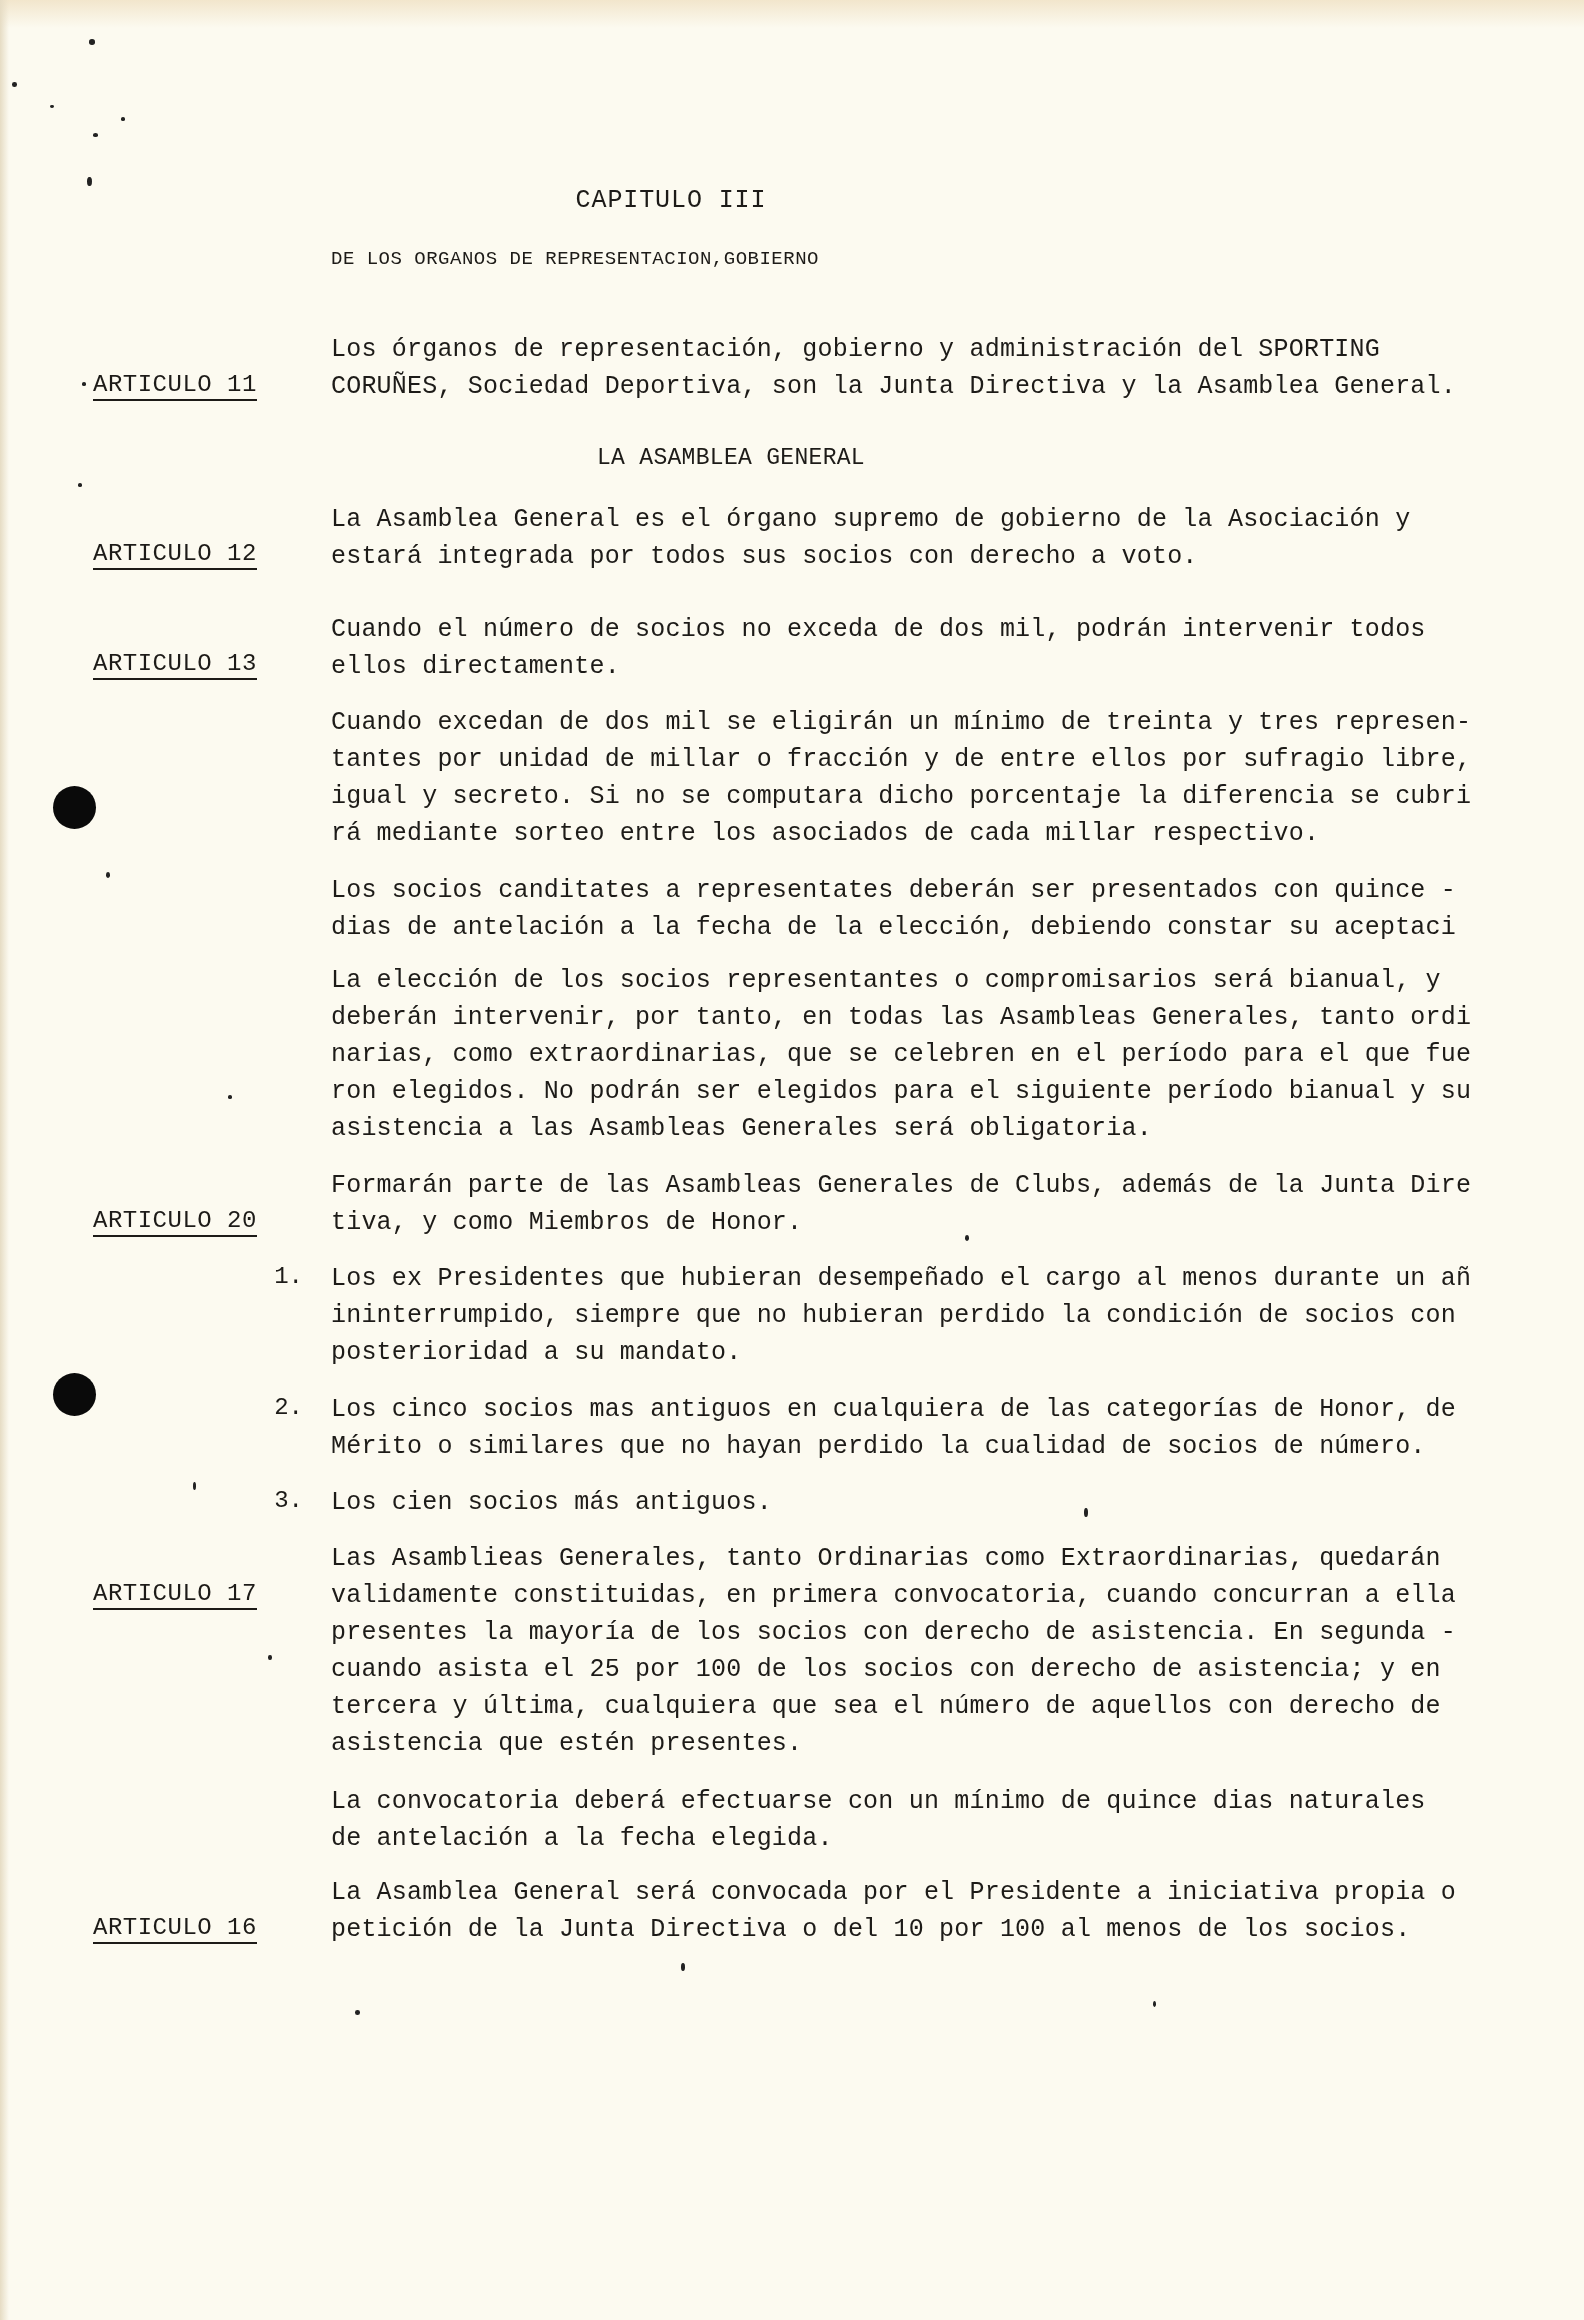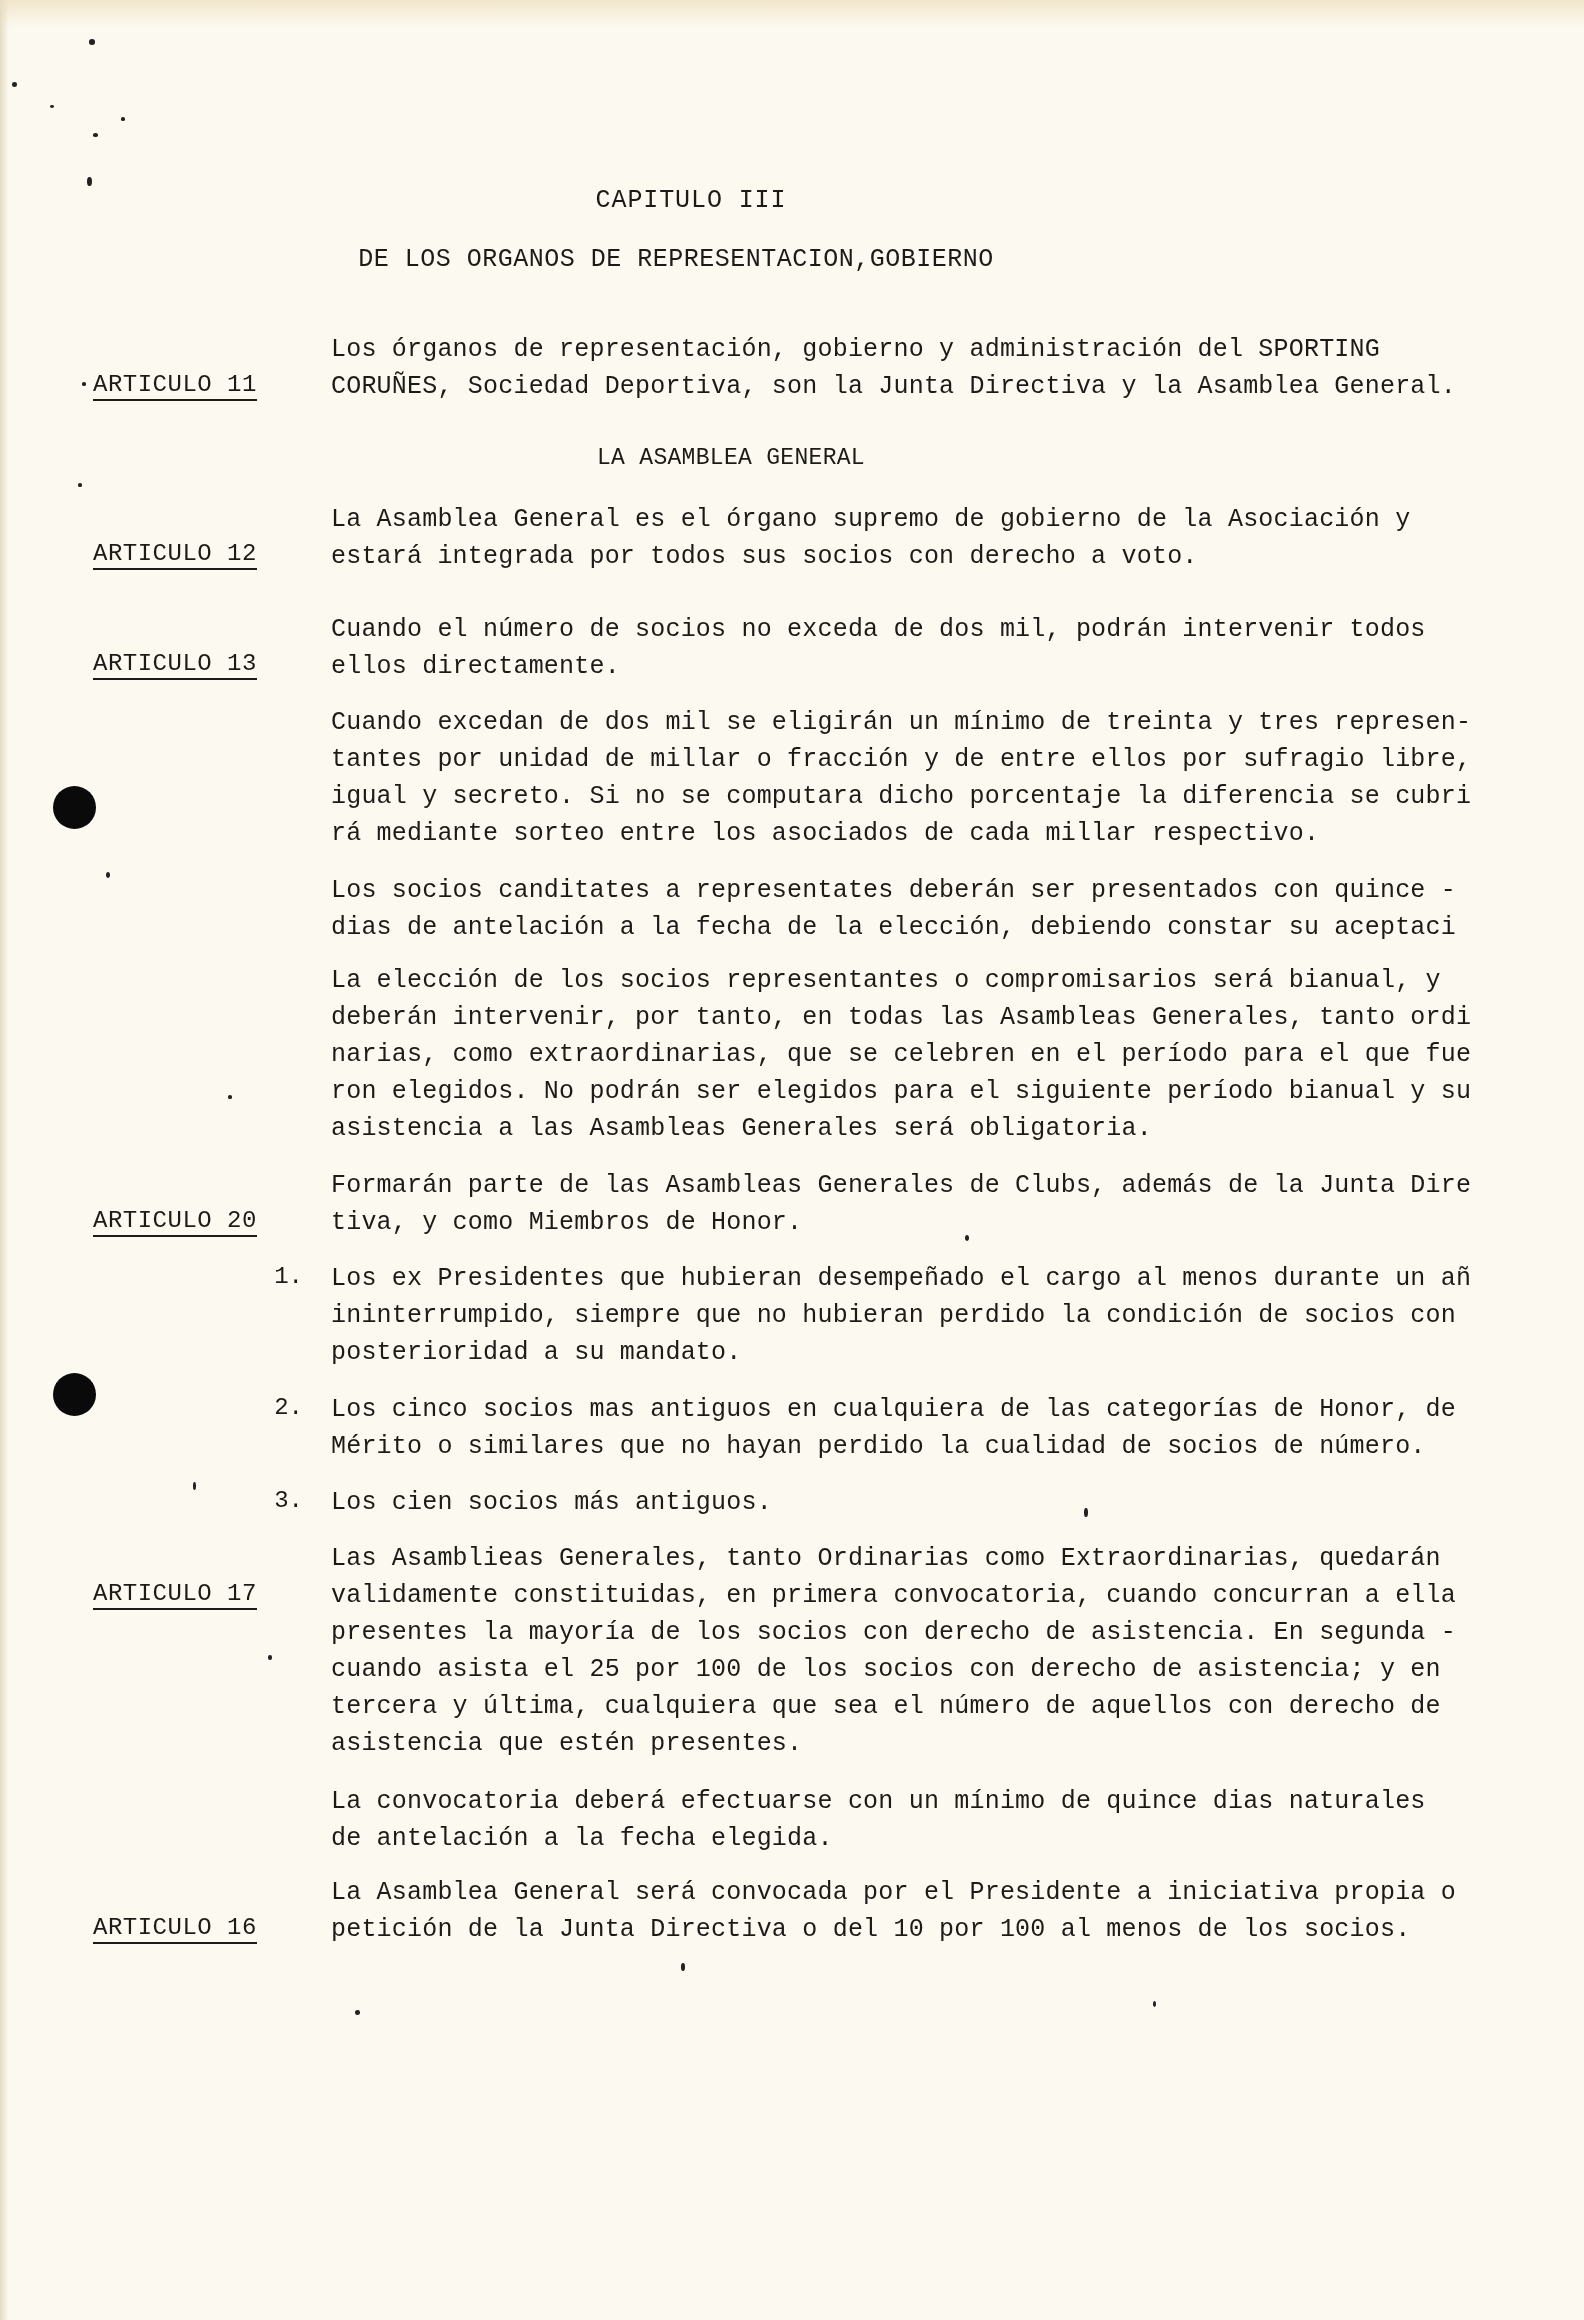--- a/index.html
+++ b/index.html
@@ -21,25 +21,25 @@
     background: linear-gradient(90deg, #e6dcc4, rgba(252,250,240,0));
   }
   .punch-hole {
     position: absolute; width: 43px; height: 43px; border-radius: 50%;
     background: #0a0a0a;
   }
   .speck { position: absolute; background: #222; border-radius: 50%; }
 
   .chapter-title {
     position: absolute; left: 0; width: 1342px; top: 186px;
-    text-align: center; font-size: 25px; letter-spacing: 0.9px; padding-left: 20px;
+    text-align: center; font-size: 25px; letter-spacing: 0.9px;
   }
   .section-title {
-    position: absolute; left: 331px; top: 241px; font-size: 25px; letter-spacing: 0.5px;
-    line-height: 37px; text-align: center; width: 690px;
+    position: absolute; left: 331px; top: 241px; font-size: 19px; letter-spacing: 0.5px;
+    line-height: 37px; width: 690px;
   }
   .subsection-title {
     position: absolute; left: 597px; top: 445px; font-size: 23px; letter-spacing: 0.3px;
   }
   .art-label {
     position: absolute; left: 93px; font-size: 24px;
     border-bottom: 2.8px solid #1d1b18; padding-bottom: 0.9px; letter-spacing: 0.5px; margin-top: 37px;
   }
   .num-label {
     position: absolute; font-size: 24px; text-align: right; width: 37px; left: 266px;

